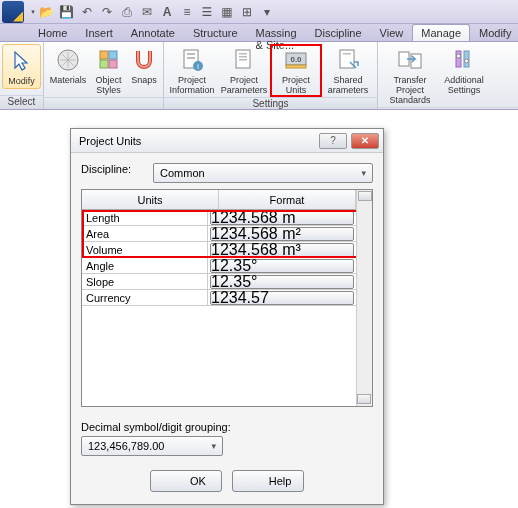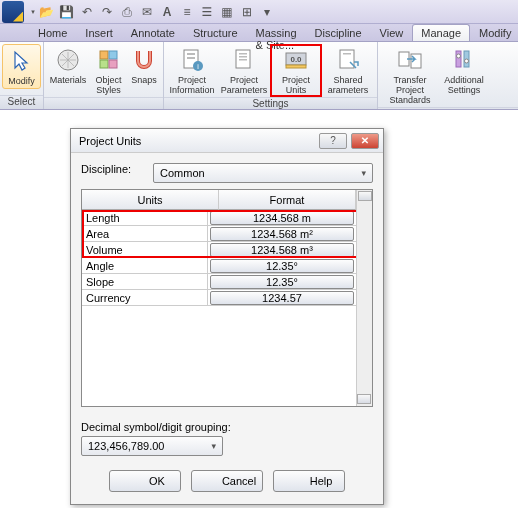--- a/index.html
+++ b/index.html
@@ -46,21 +46,21 @@
 .combo::after { content: "▾"; position: absolute; right: 6px; font-size: 9px; color: #555; }
 .grid-wrap { border: 1px solid #8a8a8a; background: #fff; height: 218px; position: relative; }
 .grid-sb { position: absolute; right: 0; top: 0; width: 16px; height: 100%; background: #eee; border-left: 1px solid #ccc; }
 .grid-sb .thumb { width: 14px; height: 10px; background: linear-gradient(#f8f8f8,#d8dce4); border: 1px solid #aaa; margin: 1px auto; }
 .grid-sb .thumb.bot { position: absolute; bottom: 1px; left: 0; }
 .ghdr { display: flex; height: 20px; }
 .ghdr div { flex: 1; border-bottom: 1px solid #aaa; border-right: 1px solid #ccc; background: linear-gradient(#fdfdfd,#e6e9ef); text-align: center; line-height: 20px; font-size: 11px; }
 .grow { display: flex; height: 16px; }
 .gcell-l { width: 126px; border-bottom: 1px solid #ccc; border-right: 1px solid #ccc; padding-left: 4px; line-height: 16px; font-size: 11px; }
 .gcell-r { flex: 1; border-bottom: 1px solid #ccc; padding: 1px 2px; margin-right: 16px; }
-.fmtbtn { height: 14px; border: 1px solid #8a8a8a; background: linear-gradient(#fdfdfd,#e0e4ec); border-radius: 2px; text-align: center; font-size: 11px; line-height: 12px; cursor: pointer; }
+.fmtbtn { height: 14px; border: 1px solid #8a8a8a; background: linear-gradient(#fdfdfd,#e0e4ec); border-radius: 2px; text-align: left; font-size: 16px; line-height: 12px; cursor: pointer; }
 .hl-rows { position: absolute; left: 0; top: 20px; width: 280px; height: 48px; border: 2px solid #e00; pointer-events: none; }
 .dec-row { margin-top: 14px; }
 .dec-row label { display: block; font-size: 11px; margin-bottom: 3px; }
 .dec-combo { width: 142px; }
 .dlg-btns { display: flex; justify-content: center; gap: 10px; margin-top: 14px; }
 .dbtn { width: 72px; height: 22px; border: 1px solid #8a8a8a; background: linear-gradient(#fdfdfd,#e0e4ec); border-radius: 3px; font-size: 11px; cursor: pointer; padding-left: 24px; }
 </style>
 </head>
 <body>
 
@@ -285,17 +285,16 @@
         </div>
     </div>
     <div class="dec-row">
       <label>Decimal symbol/digit grouping:</label>
       <div class="combo dec-combo">
           <span>123,456,789.00</span>
         </div>
     </div>
     <div class="dlg-btns">
       <button class="dbtn">OK</button>
-      <button class="dbtn">Cancel</button>
       <button class="dbtn">Help</button>
     </div>
   </div>
 </div>
 
 </body></html>

